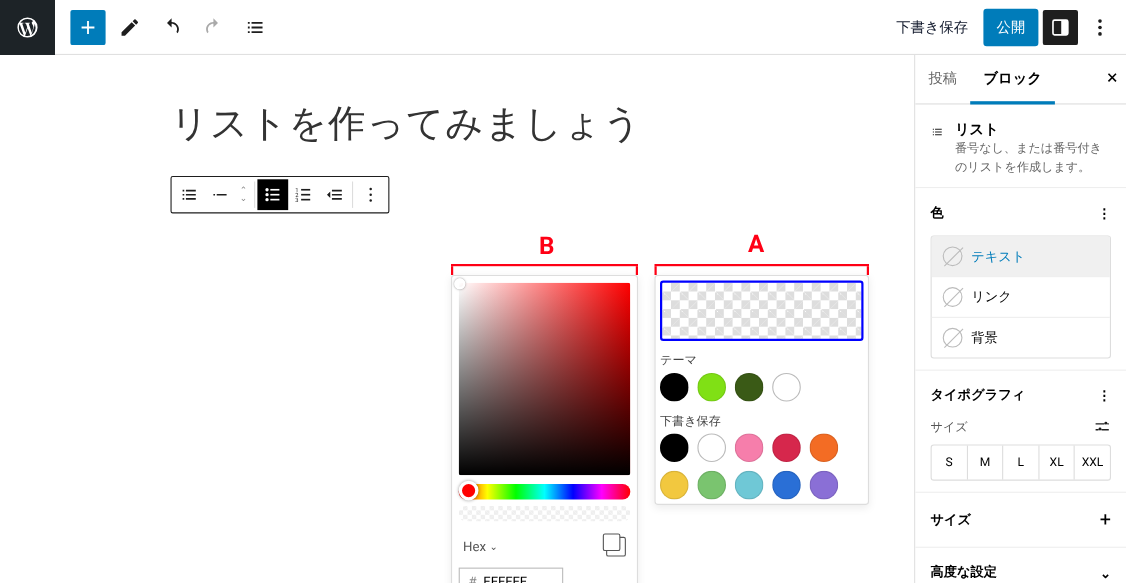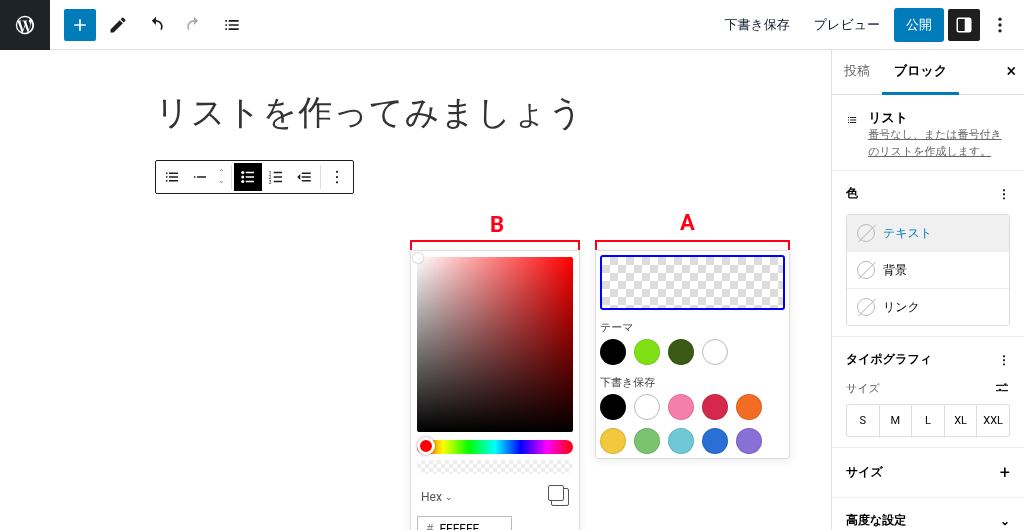--- a/index.html
+++ b/index.html
@@ -72,21 +72,21 @@
 .copy-icon::after { content:''; position:absolute; top:-4px; left:-4px; width:14px; height:14px; border:1.5px solid #555; border-radius:2px; background:#fff;}
 .hex-input { display:flex; align-items:center; border:1px solid #bbb; margin-top:10px; width:95px; padding:5px 8px; font-size:12px; gap:6px;}
 .hex-input span.hash { color:#888; }
 
 
 .sb-tabs { display:flex; border-bottom:1px solid #ddd; position:relative; }
 .sb-tab { padding:12px 12px; font-size:13px; color:#666; cursor:pointer; }
 .sb-tab.active { color:#000; font-weight:600; border-bottom:3px solid #007cba; margin-bottom:-1px; }
 .sb-close { position:absolute; right:8px; top:10px; font-size:18px; cursor:pointer; }
 .sb-block-head { display:flex; align-items:flex-start; gap:10px; padding:14px 14px 10px; }
-.sb-desc { font-size:11px; color:#666; line-height:1.5;text-decoration:underline; }
+.sb-desc { font-size:11px; color:#666; line-height:1.5; }
 .sb-section { border-top:1px solid #eee; padding:10px 14px; }
 .sb-sec-head { display:flex; justify-content:space-between; align-items:center; font-size:12px; font-weight:600; padding:4px 0; }
 .sb-color-list { border:1px solid #ddd; border-radius:3px; margin-top:8px; }
 .sb-color-row { display:flex; align-items:center; gap:8px; padding:9px 10px; font-size:12px; cursor:pointer; }
 .sb-color-row + .sb-color-row { border-top:1px solid #eee; }
 .sb-color-row.sel { background:#f0f0f0; color:#007cba; }
 .circle-none { width:18px; height:18px; border:1px solid #bbb; border-radius:50%; position:relative;}
 .circle-none::after { content:''; position:absolute; width:24px; height:1px; background:#bbb; top:8px; left:-3px; transform:rotate(-45deg);}
 .size-row { display:flex; border:1px solid #ddd; border-radius:3px; margin-top:8px; }
 .size-btn { flex:1; text-align:center; padding:9px 0; font-size:11px; cursor:pointer; }
@@ -125,21 +125,20 @@
         </svg>
       </div>
     <div class="tb-icon">
         <svg width="20" height="20" viewBox="0 0 24 24" fill="#1e1e1e">
           <path d="M4 6h2v2H4zm0 5h2v2H4zm0 5h2v2H4zm4-10h12v2H8zm0 5h12v2H8zm0 5h12v2H8z"></path>
         </svg>
       </div>
   </div>
   <div class="tb-right">
     <div class="tb-link">下書き保存</div>
-    <div class="tb-link">プレビュー</div>
     <div class="publish-btn">公開</div>
     <div class="square-btn">
         <svg width="18" height="18" viewBox="0 0 24 24" fill="#fff">
           <rect x="3" y="3" width="18" height="18" rx="2" fill="none" stroke="#fff" stroke-width="2"></rect>
           <rect x="13" y="3" width="8" height="18" fill="#fff"></rect>
         </svg>
       </div>
     <div class="tb-icon">
         <svg width="20" height="20" viewBox="0 0 24 24" fill="#1e1e1e">
           <circle cx="12" cy="5" r="2"></circle>
@@ -283,25 +282,25 @@
         <span>色</span>
         <span>⋮</span>
       </div>
       <div class="sb-color-list">
         <div class="sb-color-row sel">
             <span class="circle-none"></span>
             <span>テキスト</span>
           </div>
         <div class="sb-color-row">
             <span class="circle-none"></span>
-            <span>背景</span>
+            <span>リンク</span>
           </div>
         <div class="sb-color-row">
             <span class="circle-none"></span>
-            <span>リンク</span>
+            <span>背景</span>
           </div>
       </div>
     </div>
     <div class="sb-section">
       <div class="sb-sec-head">
         <span>タイポグラフィ</span>
         <span>⋮</span>
       </div>
       <div style="display:flex;justify-content:space-between;align-items:center;margin-top:8px;">
         <span style="font-size:11px;color:#555;">サイズ</span>

